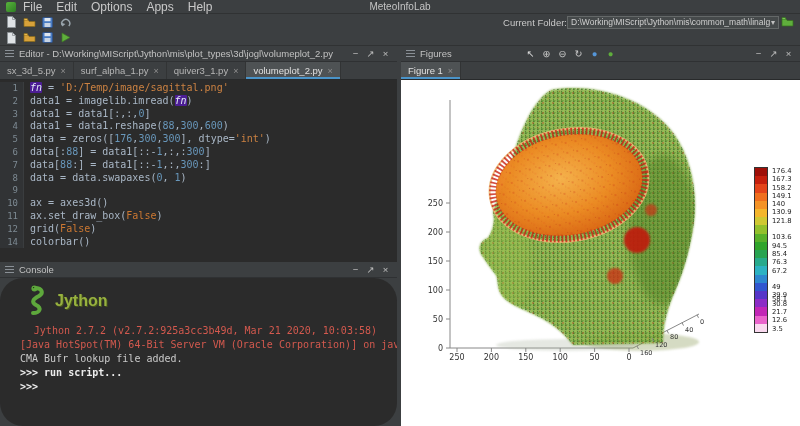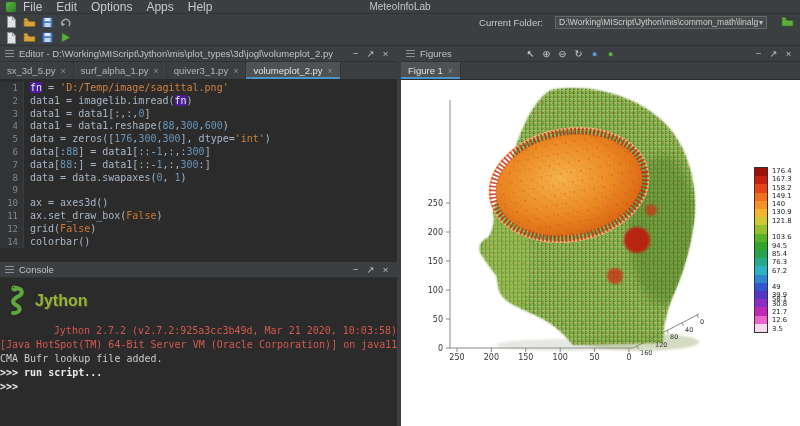--- a/index.html
+++ b/index.html
@@ -8,21 +8,21 @@
 
   
   .menubar{position:absolute;top:0;left:0;right:0;height:14px;display:flex;align-items:center;padding-left:4px;background:#3c3f41;border-bottom:1px solid #303233;}
   .menu-item{font-size:12px;color:#c9c9c9;padding:0 7px;cursor:default;}
   .app-title{position:absolute;left:0;right:0;text-align:center;font-size:10px;color:#c4c4c4;pointer-events:none;}
   .logo{width:10px;height:10px;border-radius:2px;background:linear-gradient(135deg,#59b53c,#2e7d24);margin-left:2px;flex:0 0 auto;}
   .toolbar{position:absolute;left:0;height:16px;display:flex;align-items:center;padding-left:3px;gap:2px;}
   .toolbar.r1{top:14px;right:0;}
   .toolbar.r2{top:30px;right:0;border-bottom:1px solid #303233;height:16px;}
   .icon{display:inline-flex;align-items:center;justify-content:center;width:16px;height:13px;font-size:10px;line-height:1;}
-  .cfwrap{margin-left:auto;display:flex;align-items:center;gap:12px;padding-right:5px;}
+  .cfwrap{margin-left:auto;display:flex;align-items:center;gap:0;padding-right:5px;}
   .cflabel{font-size:9.5px;color:#c9c9c9;}
   .cfbox{width:212px;height:13px;background:#45494a;border:1px solid #646868;display:flex;align-items:center;padding:0 3px;font-size:8.5px;color:#cfcfcf;white-space:nowrap;overflow:hidden;}
   .cfbox .caret{margin-left:auto;font-size:8px;color:#c0c0c0;}
 
   
   .panel{position:absolute;background:#3c3f41;}
   .editor-panel{left:0;top:46px;width:397px;height:216px;}
   .console-panel{left:0;top:262px;width:397px;height:164px;}
   .figures-panel{left:401px;top:46px;width:399px;height:380px;}
   .vsplit{position:absolute;left:397px;top:46px;width:4px;bottom:0;background:#3c3f41;}
@@ -38,24 +38,24 @@
   .tab{display:flex;align-items:center;gap:5px;padding:0 7px;font-size:9.5px;color:#b6b6b6;border-right:1px solid #323435;cursor:default;}
   .tab.active{background:#4e5254;color:#e0e0e0;box-shadow:inset 0 -2px 0 #4a93c8;}
   .tabx{color:#8e8e8e;font-size:9px;}
 
   
   .code-area{position:absolute;left:0;right:0;top:34px;bottom:0;background:#2b2b2b;overflow:hidden;font-family:"DejaVu Sans Mono",monospace;font-size:10px;padding-top:2px;}
   .code-line{display:flex;height:12.8px;line-height:12.8px;}
   .ln{flex:0 0 24px;background:#313335;border-right:1px solid #3a3d3f;color:#7d8a93;text-align:right;padding-right:5px;font-size:9px;}
   .ct{padding-left:6px;white-space:pre;}
   .tok-d{color:#a9b7c6;} .tok-s{color:#cc8242;} .tok-n{color:#6897bb;} .tok-k{color:#cc7832;}
-  .tok-hl{color:#e2edf3;background:#4c1d95;border-radius:1px;}
-
-  
-  .console-body{position:absolute;left:0;right:0;top:16px;bottom:0;background:#2b2b2b;padding:4px 0;font-family:"DejaVu Sans Mono",monospace;font-size:10px;}
+  .tok-hl{color:#e2edf3;background:#4c1d95;border-radius:1px;font-style:italic;}
+
+  
+  .console-body{position:absolute;left:0;right:0;top:16px;bottom:0;background:#2b2b2b;padding:4px 20px;font-family:"DejaVu Sans Mono",monospace;font-size:10px;border-radius:23px;}
   .jylogo{display:flex;align-items:center;gap:7px;padding:2px 0 6px 2px;}
   .jytext{font-size:16px;font-weight:bold;color:#97b13f;text-shadow:1px 1px 0 #46541c;font-family:"Liberation Sans",sans-serif;}
   .console-line{line-height:14px;white-space:pre;}
   .cl-error{color:#d3594e;text-align:right;} .cl-info{color:#c9c9c9;} .cl-prompt{color:#ececec;font-weight:bold;}
 
   
   .fig-tools{margin-left:auto;display:flex;gap:3px;}
   .fig-win{margin-left:130px;display:flex;gap:2px;}
   .fig-content{position:absolute;left:0;right:0;top:34px;bottom:0;background:#ffffff;}
   .plot-svg{position:absolute;left:0;top:0;}

